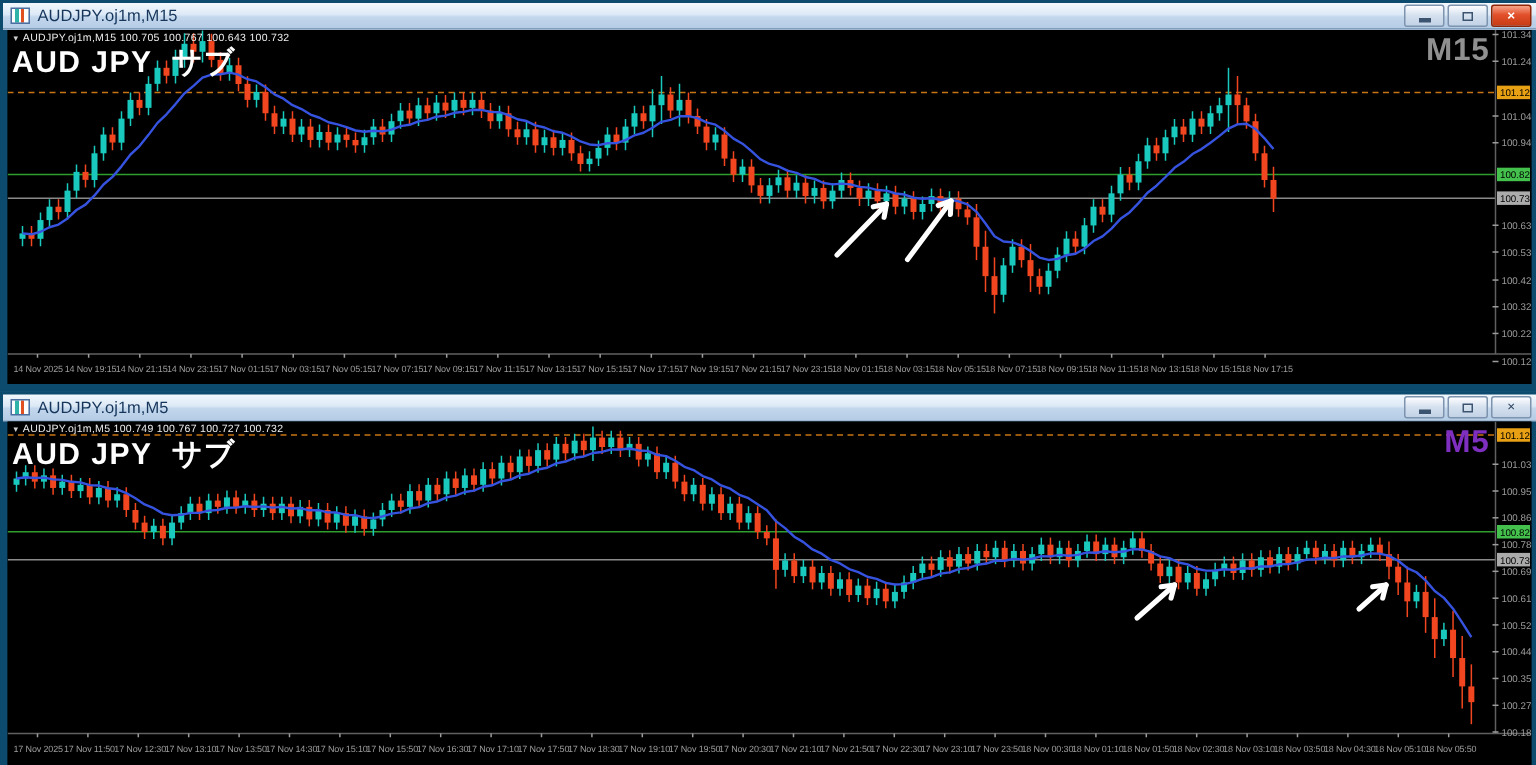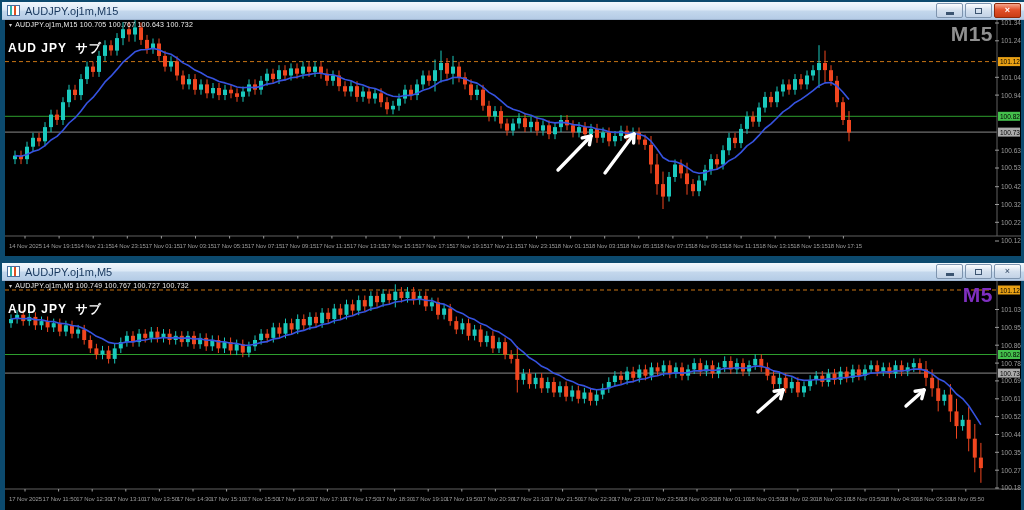--- a/index.html
+++ b/index.html
@@ -43,22 +43,22 @@
   .canvas{
     position:relative;margin:0 3px 3px 3px;background:#000;overflow:hidden;
   }
   .canvas svg{display:block;background:#000;}
   .infoline{
     position:absolute;top:1px;left:4px;font-size:7px;color:#EDEDED;
     letter-spacing:.2px;white-space:nowrap;display:flex;gap:3px;align-items:center;
   }
   .infoline .caret{font-size:6px;color:#CFCFCF;}
   .watermark{
-    position:absolute;top:20px;left:3px;
-    font-size:12px;font-weight:bold;color:#FFFFFF;letter-spacing:1px;white-space:pre;
+    position:absolute;top:8px;left:3px;
+    font-size:20px;font-weight:bold;color:#FFFFFF;letter-spacing:1px;white-space:pre;
   }
   .tflabel{
     position:absolute;top:2px;right:28px;
     font-size:21px;font-weight:bold;color:#909090;letter-spacing:.5px;
   }
 </style>
 </head>
 <body>
 
 <div class="desktop">

